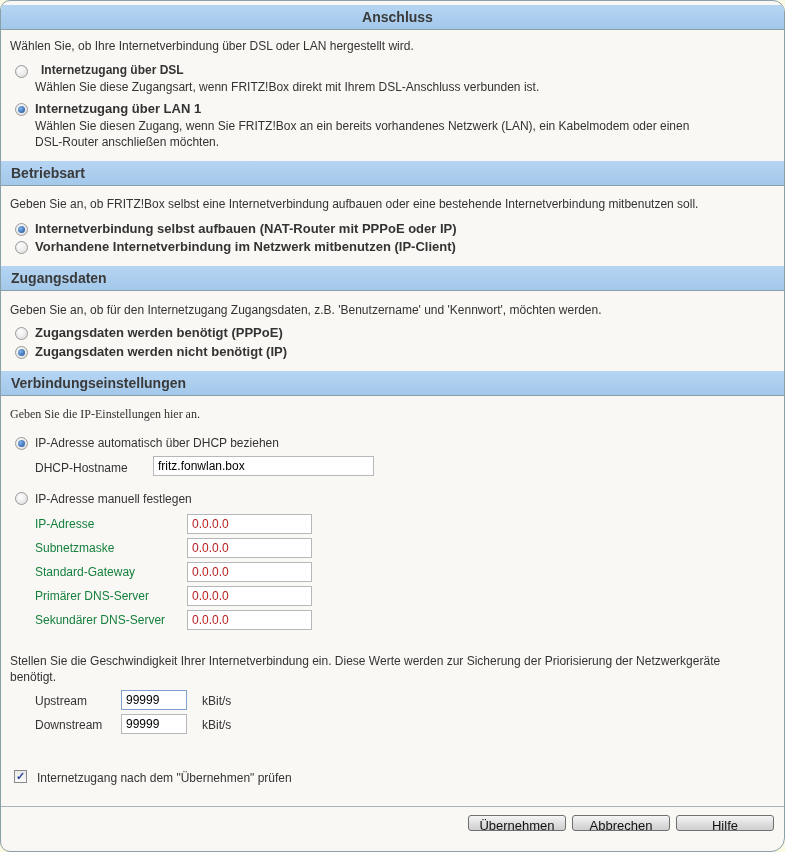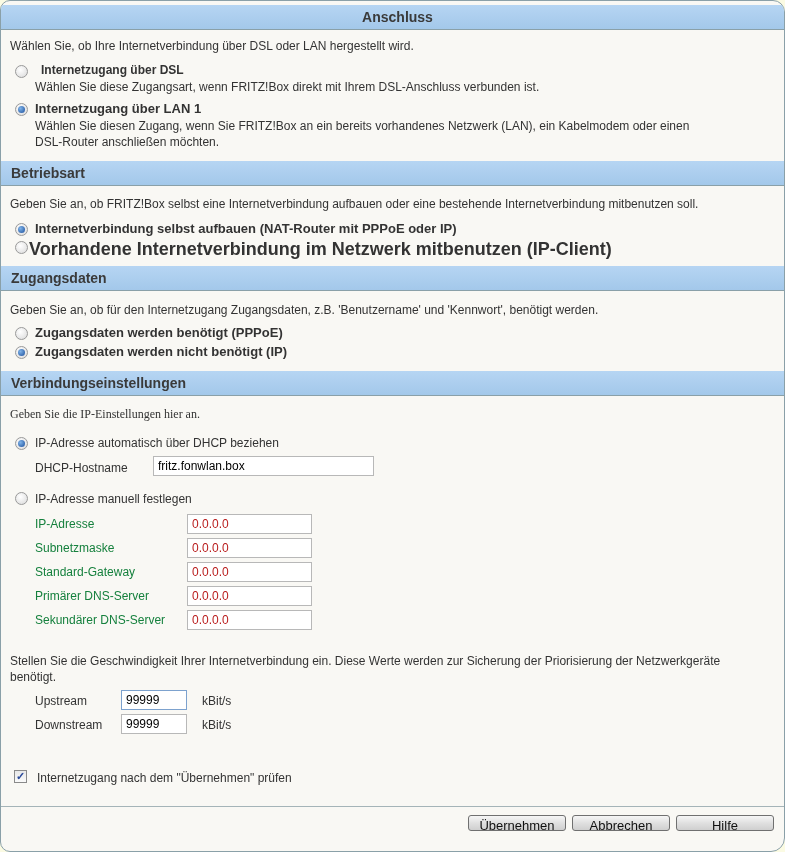--- a/index.html
+++ b/index.html
@@ -69,24 +69,24 @@
   <div class="radio on" style="left:14px;top:102px;"></div>
   <div class="txt b" style="left:34px;top:100px;font-size:13px;">Internetzugang über LAN 1</div>
   <div class="txt" style="left:34px;top:118px;">Wählen Sie diesen Zugang, wenn Sie FRITZ!Box an ein bereits vorhandenes Netzwerk (LAN), ein Kabelmodem oder einen</div>
   <div class="txt" style="left:34px;top:134px;">DSL-Router anschließen möchten.</div>
 
   <div class="sec-head" style="top:160px;">Betriebsart</div>
   <div class="txt" style="left:9px;top:196px;">Geben Sie an, ob FRITZ!Box selbst eine Internetverbindung aufbauen oder eine bestehende Internetverbindung mitbenutzen soll.</div>
   <div class="radio on" style="left:14px;top:222px;"></div>
   <div class="txt b" style="left:34px;top:220px;font-size:13px;">Internetverbindung selbst aufbauen (NAT-Router mit PPPoE oder IP)</div>
   <div class="radio" style="left:14px;top:240px;"></div>
-  <div class="txt b" style="left:28px;top:238px;font-size:18px;">Vorhandene Internetverbindung im Netzwerk mitbenutzen (IP-Client)</div>
+  <div class="txt b" style="left:34px;top:238px;font-size:13px;">Vorhandene Internetverbindung im Netzwerk mitbenutzen (IP-Client)</div>
 
   <div class="sec-head" style="top:265px;">Zugangsdaten</div>
-  <div class="txt" style="left:9px;top:302px;">Geben Sie an, ob für den Internetzugang Zugangsdaten, z.B. 'Benutzername' und 'Kennwort', benötigt werden.</div>
+  <div class="txt" style="left:9px;top:302px;">Geben Sie an, ob für den Internetzugang Zugangsdaten, z.B. 'Benutzername' und 'Kennwort', möchten werden.</div>
   <div class="radio" style="left:14px;top:326px;"></div>
   <div class="txt b" style="left:34px;top:324px;font-size:13px;">Zugangsdaten werden benötigt (PPPoE)</div>
   <div class="radio on" style="left:14px;top:345px;"></div>
   <div class="txt b" style="left:34px;top:343px;font-size:13px;">Zugangsdaten werden nicht benötigt (IP)</div>
 
   <div class="sec-head" style="top:370px;">Verbindungseinstellungen</div>
   <div class="txt" style="left:9px;top:406px;font-family:Liberation Serif, serif;">Geben Sie die IP-Einstellungen hier an.</div>
 
   <div class="radio on" style="left:14px;top:436px;"></div>
   <div class="txt" style="left:34px;top:435px;">IP-Adresse automatisch über DHCP beziehen</div>

